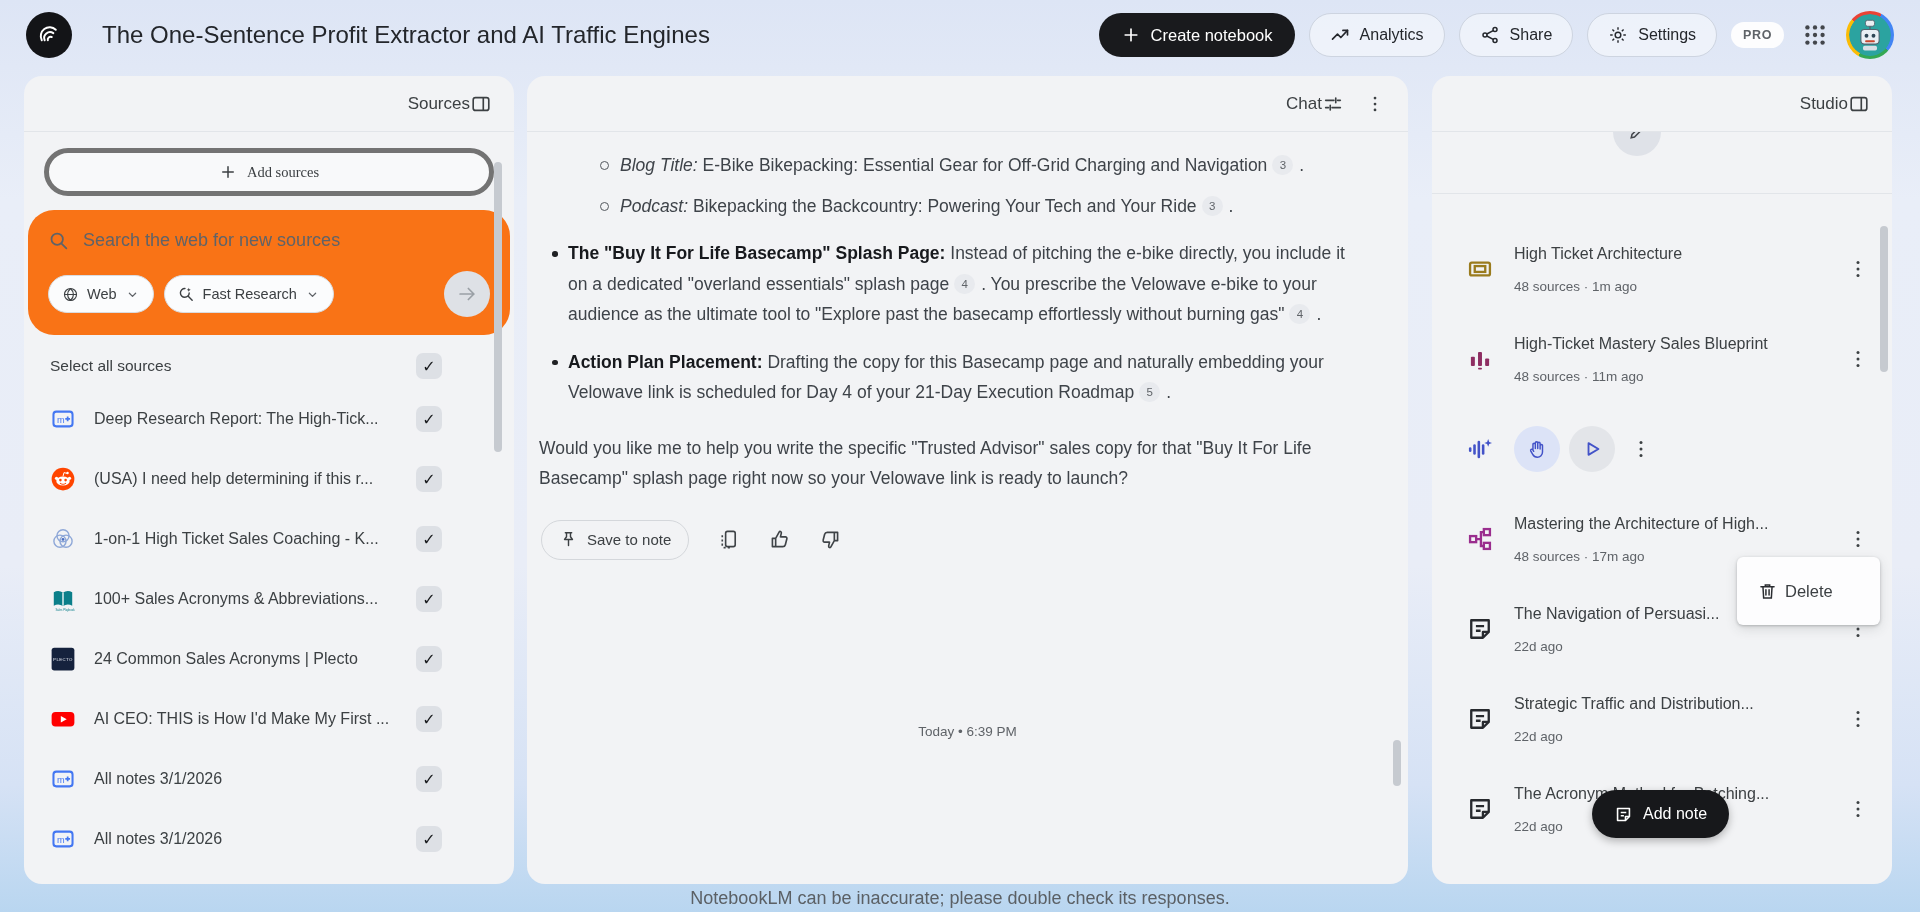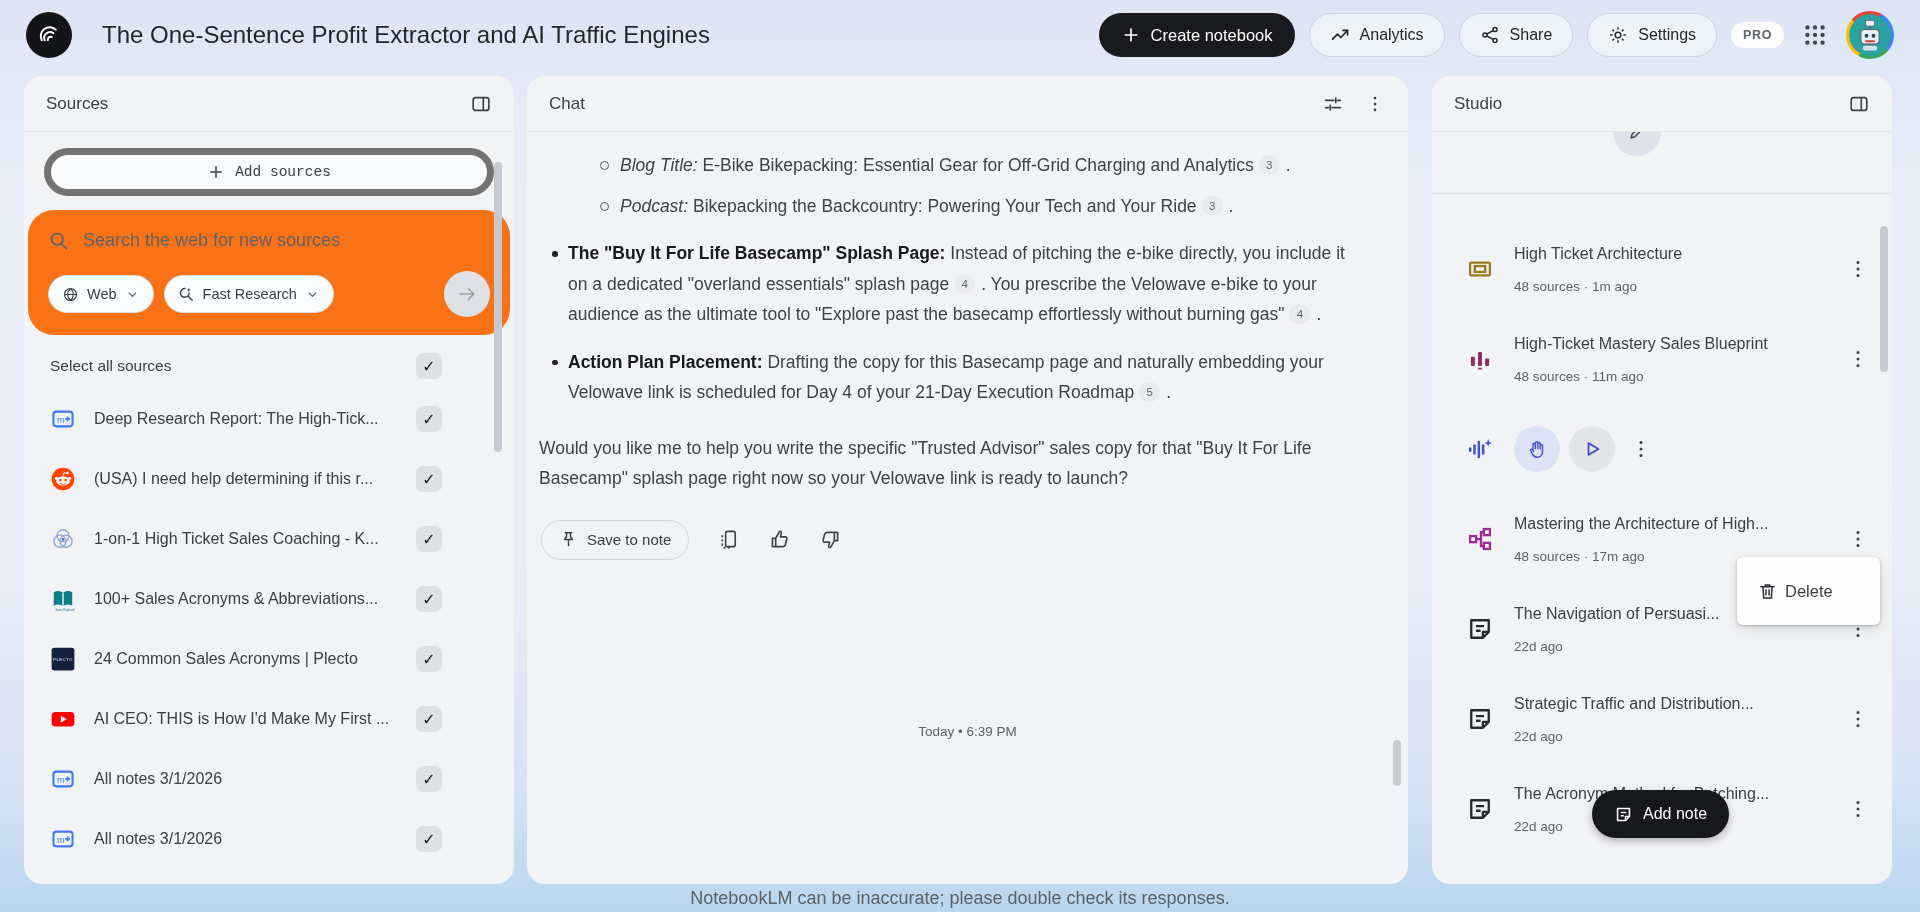--- a/index.html
+++ b/index.html
@@ -27,31 +27,31 @@
   .btn-pill .ic { width:20px; height:20px; color:#24272c; }
   .pro-badge { background:#fdfdfe; border-radius:15px; padding:6px 12px; font-size:12.5px;
     color:#5f6368; letter-spacing:.6px; font-weight:700; }
   .grid-ic { width:26px; height:26px; color:#43464b; cursor:pointer; margin:0 4px; }
   .avatar { width:48px; height:48px; border-radius:50%; padding:3px; cursor:pointer;
     background:conic-gradient(from -50deg,#ea4335 0 22%,#4285f4 22% 50%,#34a853 50% 72%,#fbbc05 72% 100%); }
   .avatar svg { width:42px; height:42px; border-radius:50%; display:block; }
 
   
   .panel { position:absolute; top:76px; bottom:28px; background:#f2f3f5; border-radius:18px; overflow:hidden; }
-  .panel-head { height:56px; display:flex; align-items:center; justify-content:space-between;
+  .panel-head { height:56px; display:flex; align-items:center; justify-content:flex-end;
     padding:0 22px; border-bottom:1px solid #e2e5e9; }
   .panel-title { font-size:17px; color:#3c4043; }
   .head-ic { width:22px; height:22px; color:#3c4043; cursor:pointer; }
   .head-icons { display:flex; align-items:center; gap:20px; }
 
   
   .sources { left:24px; width:490px; }
-  .add-src { margin:16px 20px 0; height:48px; border:7px solid #737373; border-radius:24px;
+  .add-src { margin:16px 20px 0; height:48px; border:5px solid #737373; border-radius:24px;
     background:rgba(252,253,254,.6); display:flex; align-items:center; justify-content:center; gap:10px;
-    font-size:14.5px; color:#3c4043; cursor:pointer; width:calc(100% - 40px); font-family:Liberation Mono, monospace; }
+    font-size:14.5px; color:#3c4043; cursor:pointer; width:calc(100% - 40px); font-family:Liberation Serif, serif; }
   .add-src .ic { width:18px; height:18px; color:#3c4043; }
   .search-card { margin:14px 4px 2px; border-radius:26px; background:#f97316; padding:20px 20px 18px; }
   .search-row { display:flex; align-items:center; gap:14px; }
   .search-row .ic { width:21px; height:21px; color:#5f6368; flex:none; }
   .search-input { flex:1; border:none; outline:none; background:transparent; font-size:18px;
     color:#202124; font-family:inherit; min-width:0; }
   .search-input::placeholder { color:#5f6368; }
   .filter-row { display:flex; align-items:center; gap:10px; margin-top:20px; }
   .f-pill { height:38px; border-radius:19px; background:#fbfcfd; border:1px solid #d9dce0;
     display:inline-flex; align-items:center; gap:8px; padding:0 13px; font-size:14.5px; color:#3c4043;
@@ -419,21 +419,21 @@
               <circle cx="12" cy="5.5" r="1.5"></circle>
               <circle cx="12" cy="12" r="1.5"></circle>
               <circle cx="12" cy="18.5" r="1.5"></circle>
             </svg>
           </span>
       </span>
     </div>
     <div class="chat-body">
       <div class="msg">
         <ul>
-          <li class="sub-li"><span class="ital">Blog Title:</span> <span>E-Bike Bikepacking: Essential Gear for Off-Grid Charging and Analytics</span><span class="cite">3</span><span>.</span></li>
+          <li class="sub-li"><span class="ital">Blog Title:</span> <span>E-Bike Bikepacking: Essential Gear for Off-Grid Charging and Navigation</span><span class="cite">3</span><span>.</span></li>
           <li class="sub-li"><span class="ital">Podcast:</span> <span>Bikepacking the Backcountry: Powering Your Tech and Your Ride</span><span class="cite">3</span><span>.</span></li>
         </ul>
         <ul>
           <li class="main-li"><b>The "Buy It For Life Basecamp" Splash Page:</b> <span>Instead of pitching the e-bike directly, you include it on a dedicated "overland essentials" splash page</span><span class="cite">4</span><span>. You prescribe the Velowave e-bike to your audience as the ultimate tool to "Explore past the basecamp effortlessly without burning gas"</span><span class="cite">4</span><span>.</span></li>
           <li class="main-li"><b>Action Plan Placement:</b> <span>Drafting the copy for this Basecamp page and naturally embedding your Velowave link is scheduled for Day 4 of your 21-Day Execution Roadmap</span><span class="cite">5</span><span>.</span></li>
         </ul>
         <p class="closing">Would you like me to help you write the specific "Trusted Advisor" sales copy for that "Buy It For Life Basecamp" splash page right now so your Velowave link is ready to launch?</p>
         <div class="actions">
           <button class="save-note">
             <span class="ic">

